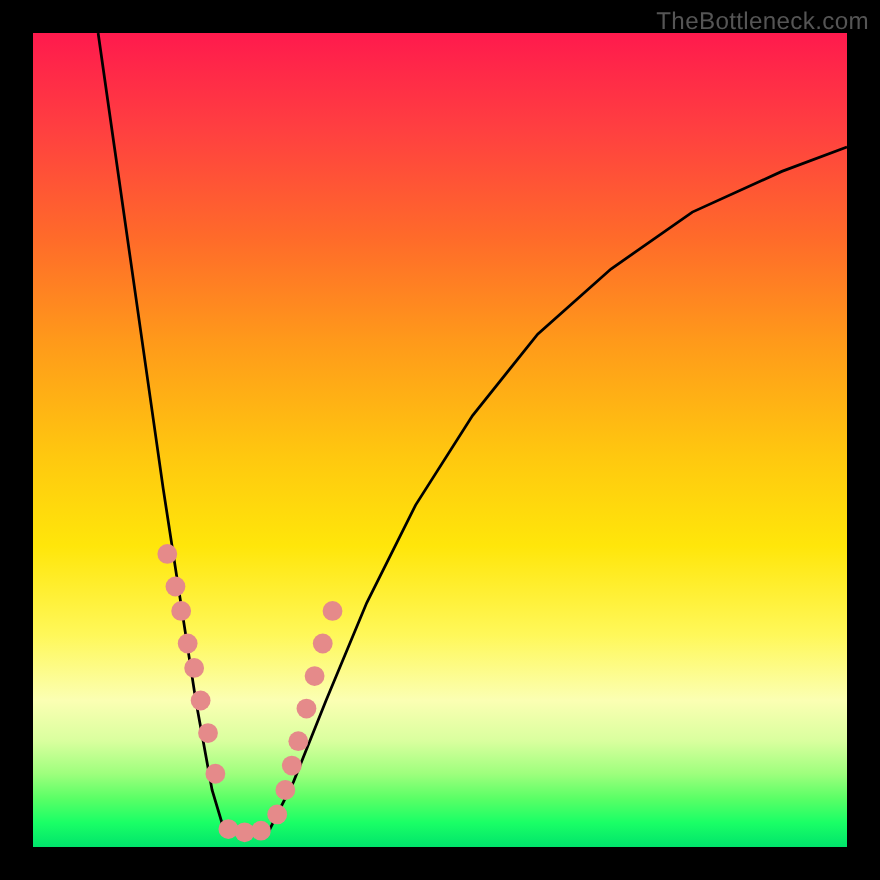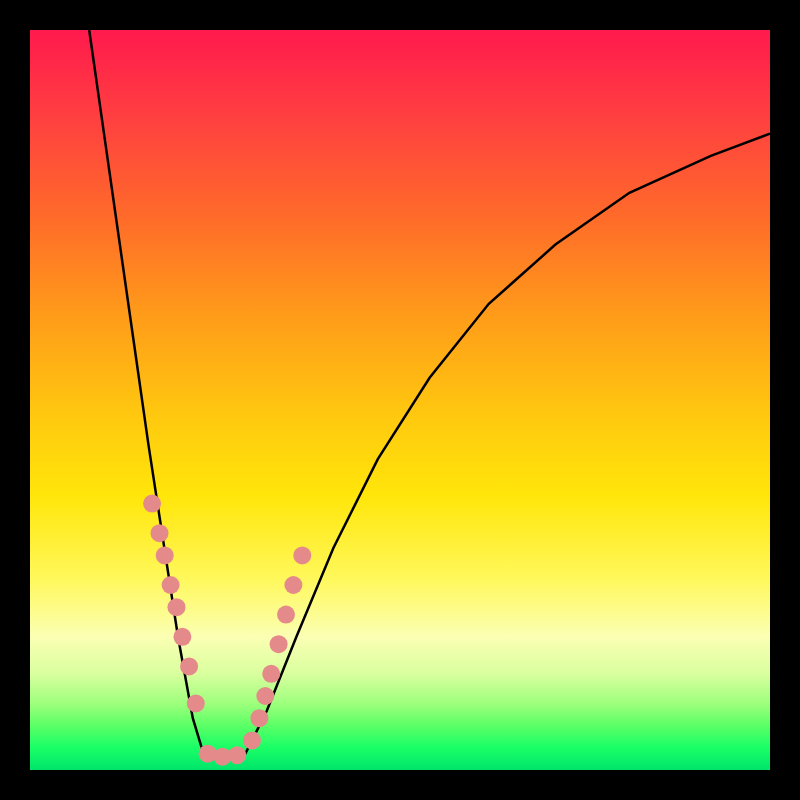--- a/index.html
+++ b/index.html
@@ -64,20 +64,21 @@
   }
   .dot {
     fill: #e58a8a;
     stroke: none;
   }
 </style>
 </head>
 <body>
 
 <div class="frame">
+  <div class="watermark">TheBottleneck.com</div>
 
   <div class="plot-area">
     <svg class="curve" viewBox="0 0 740 740">
       <path id="curve-path" d="M 59.2 0.0 L 74.0 103.6 L 88.8 207.2 L 103.6 310.8 L 118.4 414.4 L 133.2 510.6 L 148.0 606.8 L 162.8 688.2 L 173.9 725.2 L 173.9 725.2 L 192.4 728.9 L 214.6 725.2 L 214.6 725.2 L 236.8 680.8 L 266.4 606.8 L 303.4 518.0 L 347.8 429.2 L 399.6 347.8 L 458.8 273.8 L 525.4 214.6 L 599.4 162.8 L 680.8 125.8 L 740.0 103.6 " stroke="#000000"></path>
       <g id="dots-group">
           <circle cx="122.1" cy="473.6" r="9" class="dot" fill="#e58a8a"></circle>
           <circle cx="129.5" cy="503.2" r="9" class="dot" fill="#e58a8a"></circle>
           <circle cx="134.7" cy="525.4" r="9" class="dot" fill="#e58a8a"></circle>
           <circle cx="140.6" cy="555.0" r="9" class="dot" fill="#e58a8a"></circle>
           <circle cx="146.5" cy="577.2" r="9" class="dot" fill="#e58a8a"></circle>

